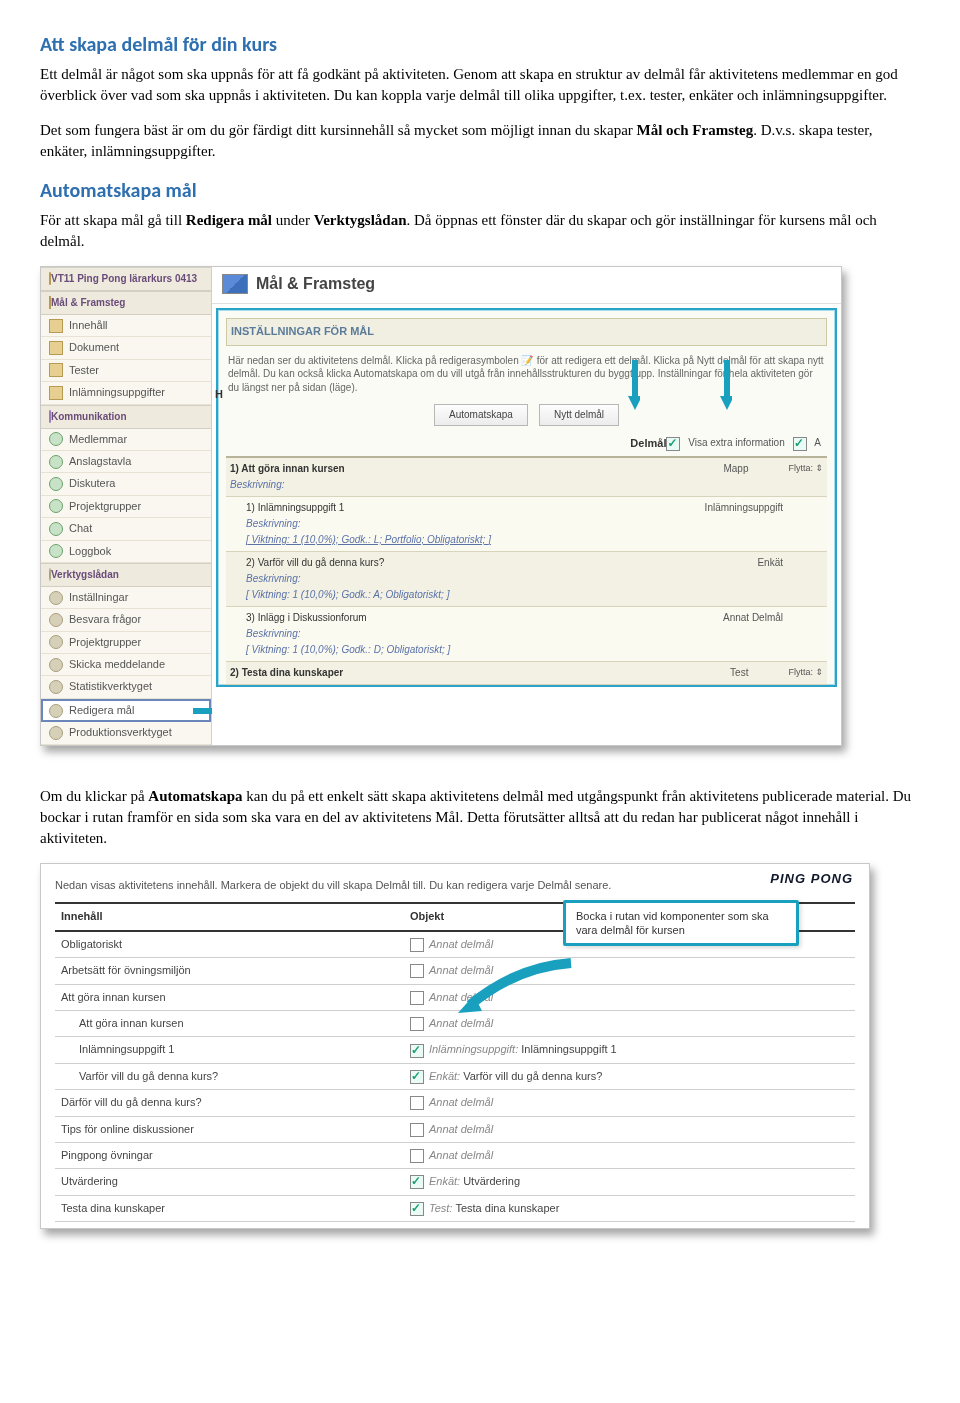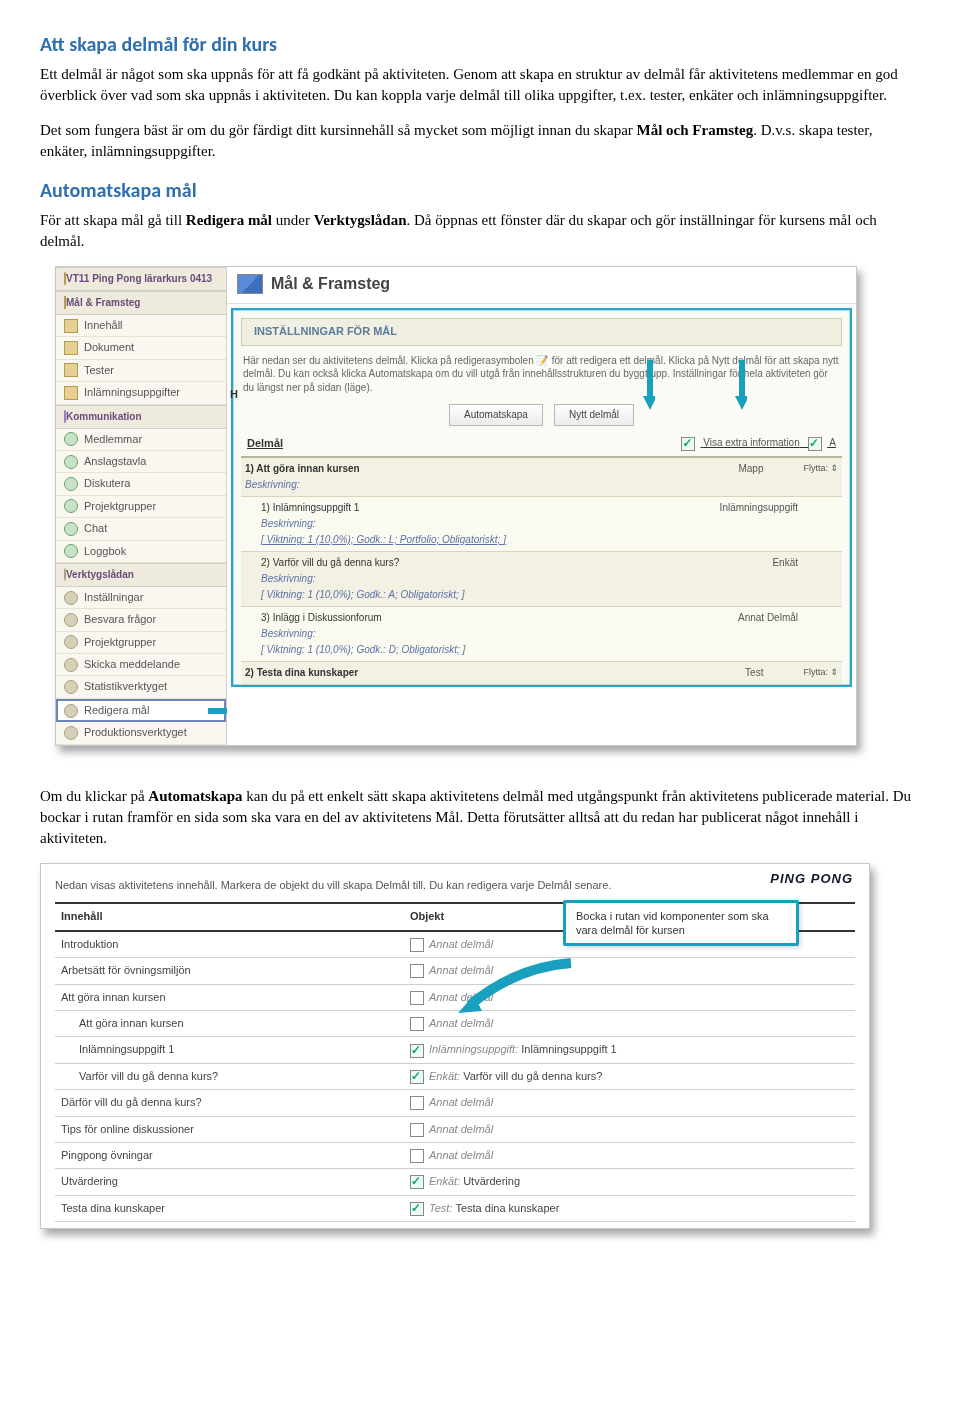--- a/index.html
+++ b/index.html
@@ -18,21 +18,21 @@
     font-size: 20px;
     font-weight: bold;
     margin: 0 0 6px 0;
   }
   p { margin: 0 0 14px 0; font-size: 15px; }
   strong { font-weight: bold; }
 
   
   .shot1 {
     width: 800px;
-    margin: 10px 0 40px 15px;
+    margin: 10px 0 40px 0;
     box-shadow: 4px 6px 8px rgba(0,0,0,0.35);
     background: #fff;
     border: 1px solid #c8c8c8;
     font-family: Tahoma, Verdana, sans-serif;
     font-size: 11px;
     color: #333;
     position: relative;
   }
   .shot1-inner { display: flex; }
   .sidebar {
@@ -99,21 +99,21 @@
     padding:6px 8px;
     font-size:10px;color:#555;
     border-bottom:1px solid #bfd3da;
     overflow:hidden;white-space:nowrap;
   }
   .dialog-header .urlbar{color:#3a7a4a}
   .section-head{
     background:#f0efe2;
     border:1px solid #cfcaa6;
     margin:8px;
-    padding:5px 12px;
+    padding:5px 4px;
     font-size:11px;
     color:#5b7b9a;
     font-weight:bold;
   }
   .dialog-desc{
     padding:0 10px 6px 10px;
     font-size:10px;color:#666;
     line-height:1.35;
   }
   .btnrow{
@@ -127,23 +127,23 @@
     background:linear-gradient(#fdfdfd,#ececec);
     padding:3px 14px;
     font-size:10px;color:#444;
     cursor:pointer;
     margin:0 4px;
   }
   .downarrow{
     position:absolute; width:12px; top:-40px;
   }
   .delmal-head{
-    display:flex;justify-content:space-between;
+    display:flex;justify-content:flex-end;
     padding:0 14px 4px 14px;
-    font-size:11px;color:#333;font-weight:bold;text-decoration:underline;
+    font-size:11px;color:#333;font-weight:bold;
   }
   .delmal-head .chk{font-weight:normal;font-size:10px;color:#555}
   .dl-list{border-top:2px solid #b8b49a;margin:0 8px;font-size:10px}
   .dl-row{
     border-bottom:1px solid #d8d3bb;
     padding:4px 4px;
     background:#fbfaf1;
   }
   .dl-row.alt{background:#f3f1e4}
   .dl-title{color:#333}
@@ -395,21 +395,21 @@
   <div class="shot2-desc">Nedan visas aktivitetens innehåll. Markera de objekt du vill skapa Delmål till. Du kan redigera varje Delmål senare.</div>
   <table class="tbl">
     <thead>
       <tr>
         <th>Innehåll</th>
         <th>Objekt</th>
       </tr>
     </thead>
     <tbody id="tbl2body">
         <tr>
-          <td>Introduktion</td>
+          <td>Obligatoriskt</td>
           <td><span class="chkbox"></span><span class="obj-italic">Annat delmål</span></td>
         </tr>
         <tr>
           <td>Arbetsätt för övningsmiljön</td>
           <td><span class="chkbox"></span><span class="obj-italic">Annat delmål</span></td>
         </tr>
         <tr>
           <td>Att göra innan kursen</td>
           <td><span class="chkbox"></span><span class="obj-italic">Annat delmål</span></td>
         </tr>

